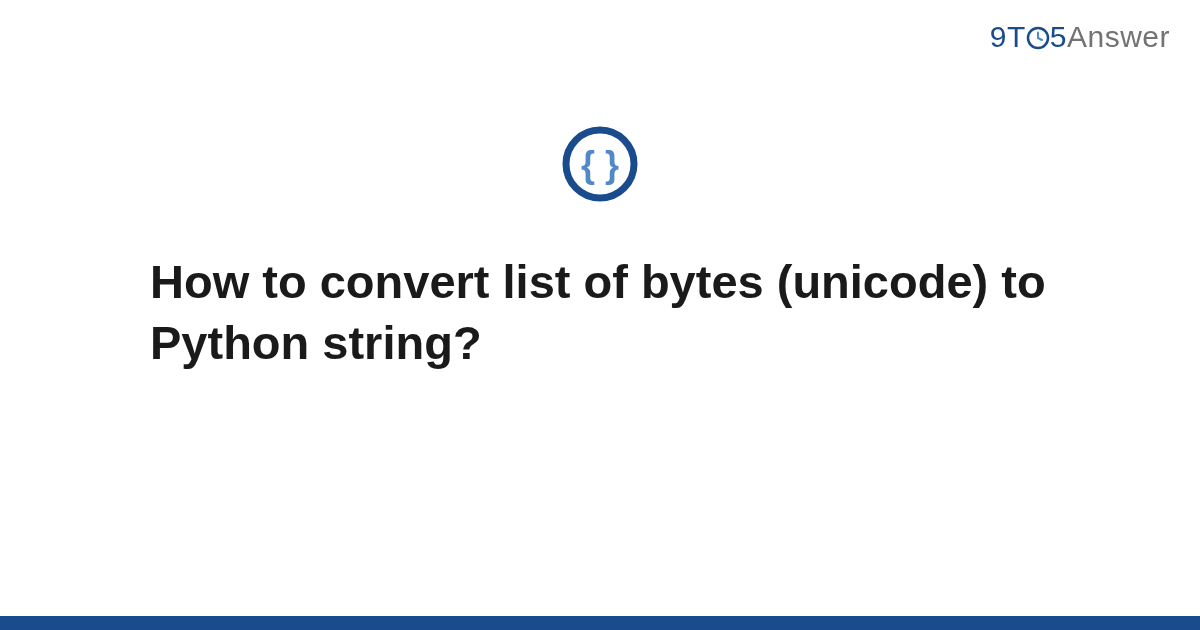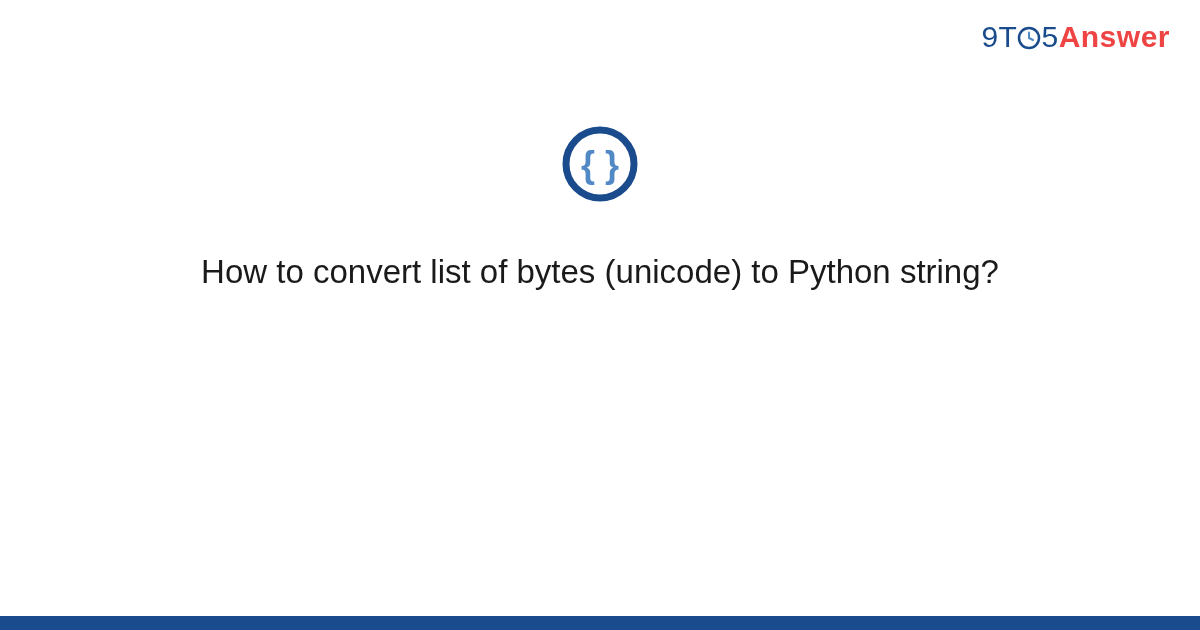--- a/index.html
+++ b/index.html
@@ -33,42 +33,42 @@
     }
     .logo .o-icon {
       display: inline-flex;
       vertical-align: -3px;
     }
     .logo .five {
       color: #1a4b8c;
       font-weight: 500;
     }
     .logo .answer {
-      color: #ef4444;
-      font-weight: 700;
+      color: #737373;
+      font-weight: 400;
     }
     .content {
       position: absolute;
       top: 125px;
       left: 0;
       right: 0;
       display: flex;
       flex-direction: column;
       align-items: center;
     }
     .badge-icon {
       width: 78px;
       height: 78px;
       margin-bottom: 48px;
     }
     .title {
-      font-size: 33px;
-      font-weight: 400;
+      font-size: 47px;
+      font-weight: 700;
       color: #1a1a1a;
-      text-align: center;
+      text-align: left;
       line-height: 1.3;
       max-width: 900px;
     }
     .footer-bar {
       position: absolute;
       bottom: 0;
       left: 0;
       right: 0;
       height: 14px;
       background: #1a4b8c;

